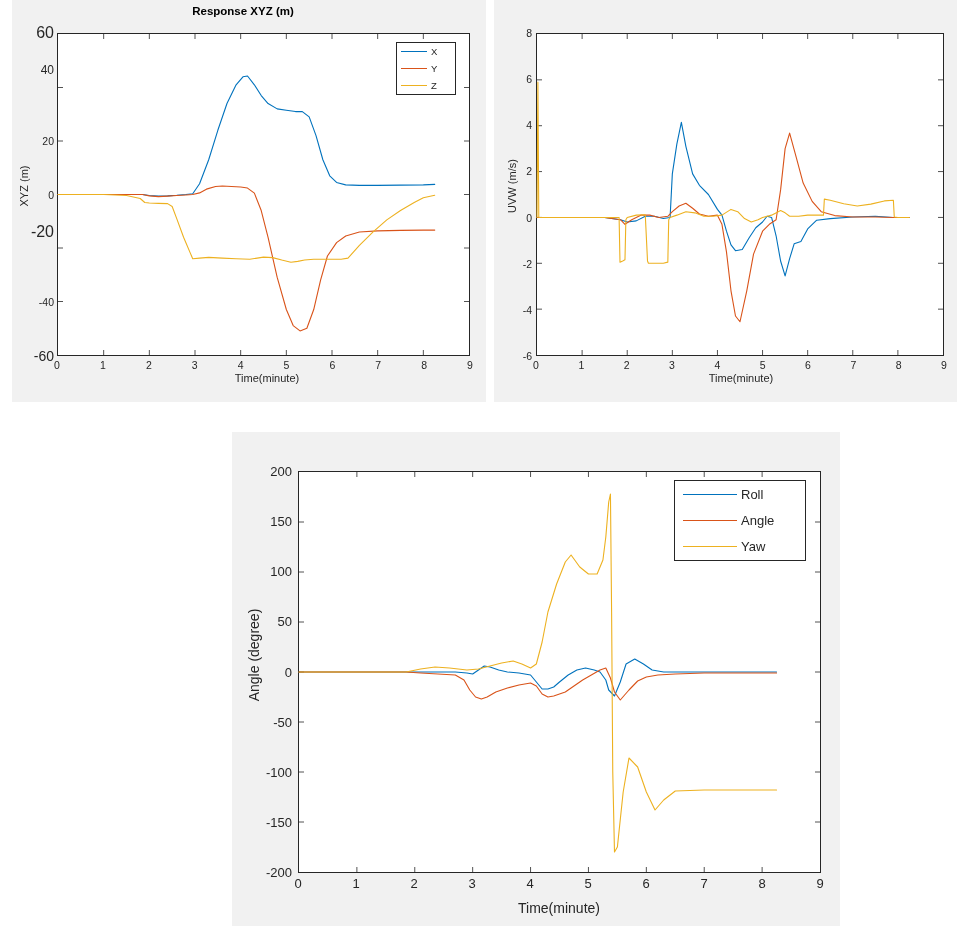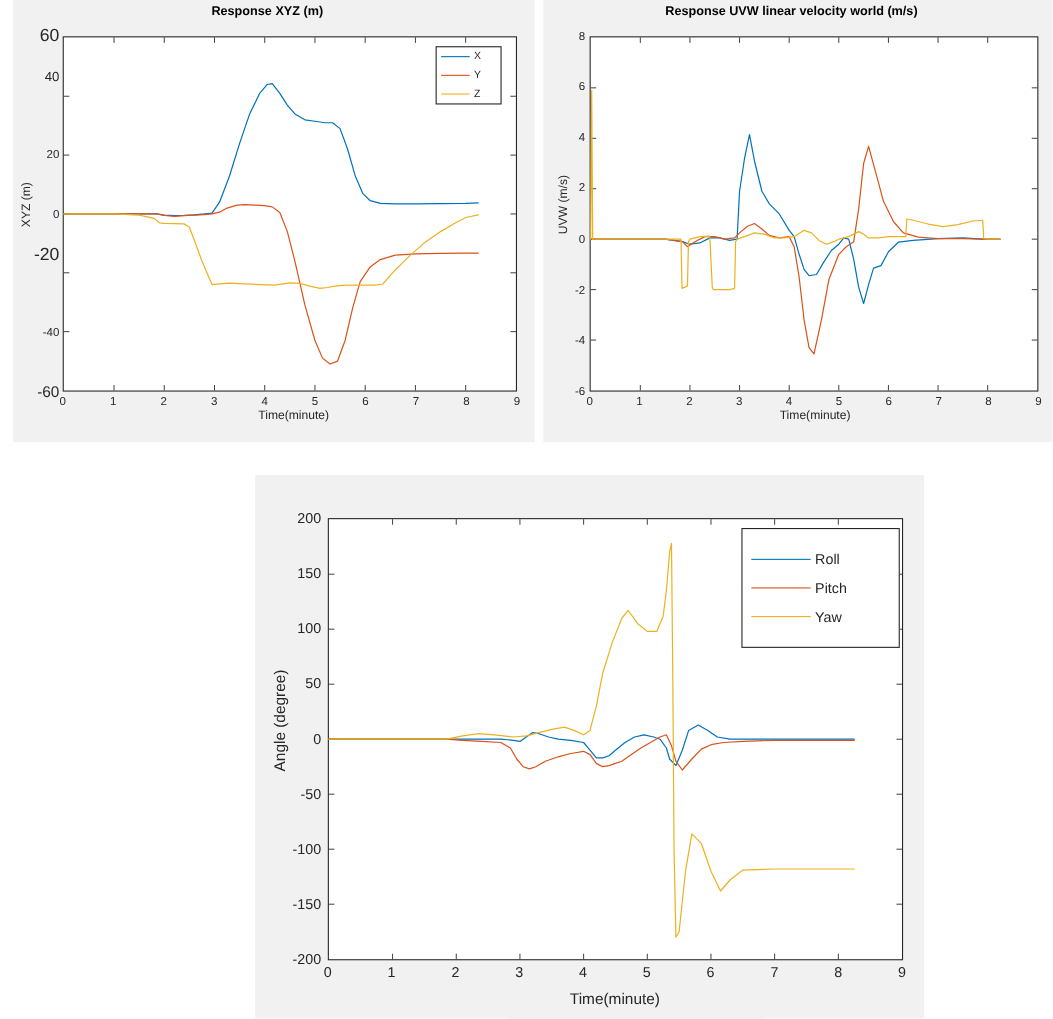--- a/index.html
+++ b/index.html
@@ -160,21 +160,20 @@
         <span class="legend-label" style="font-size:9.5px;">Y</span>
       </div>
       <div class="legend-row" style="margin-top:6px;">
         <span class="legend-swatch" style="width:26px;border-top-width:1.6px;border-top-color:#EDB120;"></span>
         <span class="legend-label" style="font-size:9.5px;">Z</span>
       </div>
     </div>
   </div>
 
   <div class="figure fig2">
-    <div class="title" style="top:5px;font-size:11.5px;">Response UVW linear velocity world (m/s)</div>
 
     <div class="ylabel" style="left:-22px;top:180px;width:80px;font-size:11px;">UVW (m/s)</div>
 
     <div class="xlabel" style="left:42px;top:372px;width:410px;font-size:11px;">Time(minute)</div>
 
     <div class="ytick" style="left:14px;top:33px;width:24px;font-size:10.5px;">8</div>
     <div class="ytick" style="left:14px;top:79.1px;width:24px;font-size:10.5px;">6</div>
     <div class="ytick" style="left:14px;top:125.3px;width:24px;font-size:10.5px;">4</div>
     <div class="ytick" style="left:14px;top:171.4px;width:24px;font-size:10.5px;">2</div>
     <div class="ytick" style="left:14px;top:217.6px;width:24px;font-size:10.5px;">0</div>
@@ -289,28 +288,28 @@
           <line y1="100" y2="100" x1="0" x2="5" stroke="#262626" stroke-width="0.8"></line>
           <line y1="100" y2="100" x1="521" x2="516" stroke="#262626" stroke-width="0.8"></line>
           <line y1="50" y2="50" x1="0" x2="5" stroke="#262626" stroke-width="0.8"></line>
           <line y1="50" y2="50" x1="521" x2="516" stroke="#262626" stroke-width="0.8"></line>
           <polyline points="0.00,200.00 28.94,200.00 57.89,200.00 86.83,200.00 107.09,200.00 121.57,200.00 138.93,200.00 156.30,200.00 167.88,201.00 173.67,202.00 179.46,198.00 185.24,194.00 191.03,195.00 199.72,198.00 208.40,200.00 219.98,201.00 231.56,203.00 237.34,210.00 243.13,217.00 248.92,217.00 254.71,215.00 260.50,210.00 269.18,203.00 277.87,198.00 286.55,196.00 295.23,198.00 301.02,200.00 306.81,208.00 309.71,218.00 315.49,224.00 321.28,210.00 327.07,192.00 335.76,187.00 344.44,192.00 353.12,198.00 364.70,200.00 382.07,200.00 405.22,200.00 434.17,200.00 463.11,200.00 477.58,200.00" class="series" stroke="#0072BD" stroke-width="1.3"></polyline>
           <polyline points="0.00,200.00 28.94,200.00 57.89,200.00 86.83,200.00 107.09,200.00 121.57,201.00 138.93,202.00 156.30,203.00 164.98,208.00 170.77,218.00 176.56,225.00 182.35,227.00 188.14,225.00 196.82,220.00 208.40,216.00 219.98,213.00 231.56,211.00 237.34,214.00 243.13,222.00 248.92,225.00 254.71,224.00 260.50,222.00 266.29,220.00 274.97,214.00 283.66,208.00 292.34,203.00 301.02,198.00 306.81,196.00 311.44,206.00 315.49,220.00 321.28,228.00 329.97,218.00 338.65,209.00 347.33,205.00 358.91,203.00 376.28,202.00 405.22,201.00 434.17,201.00 463.11,201.00 477.58,201.00" class="series" stroke="#D95319" stroke-width="1.3"></polyline>
           <polyline points="0.00,200.00 28.94,200.00 57.89,200.00 86.83,200.00 107.09,200.00 121.57,197.00 136.04,195.00 150.51,196.00 167.88,198.00 179.46,197.00 191.03,194.00 202.61,191.00 214.19,189.00 222.87,192.00 231.56,196.00 237.34,192.00 243.13,170.00 248.92,140.00 257.61,112.00 266.29,90.00 272.08,83.00 280.76,95.00 289.44,102.00 298.13,102.00 303.92,88.00 306.81,65.00 309.71,30.00 311.44,22.00 312.60,140.00 313.76,300.00 315.49,380.00 318.39,375.00 324.18,320.00 329.97,286.00 338.65,295.00 347.33,320.00 356.02,338.00 364.70,328.00 376.28,319.00 405.22,318.00 434.17,318.00 463.11,318.00 477.58,318.00" class="series" stroke="#EDB120" stroke-width="1.3"></polyline>
         </svg>
     </div>
 
-    <div class="legend" style="left:442px;top:48px;width:144px;padding:20px 8px;">
+    <div class="legend" style="left:442px;top:48px;width:132px;padding:6px 8px;">
       <div class="legend-row">
         <span class="legend-swatch" style="width:54px;border-top-width:1.8px;border-top-color:#0072BD;"></span>
         <span class="legend-label" style="font-size:13px;">Roll</span>
       </div>
       <div class="legend-row" style="margin-top:11px;">
         <span class="legend-swatch" style="width:54px;border-top-width:1.8px;border-top-color:#D95319;"></span>
-        <span class="legend-label" style="font-size:13px;">Pitch</span>
+        <span class="legend-label" style="font-size:13px;">Angle</span>
       </div>
       <div class="legend-row" style="margin-top:11px;">
         <span class="legend-swatch" style="width:54px;border-top-width:1.8px;border-top-color:#EDB120;"></span>
         <span class="legend-label" style="font-size:13px;">Yaw</span>
       </div>
     </div>
   </div>
 
 </div>
 

